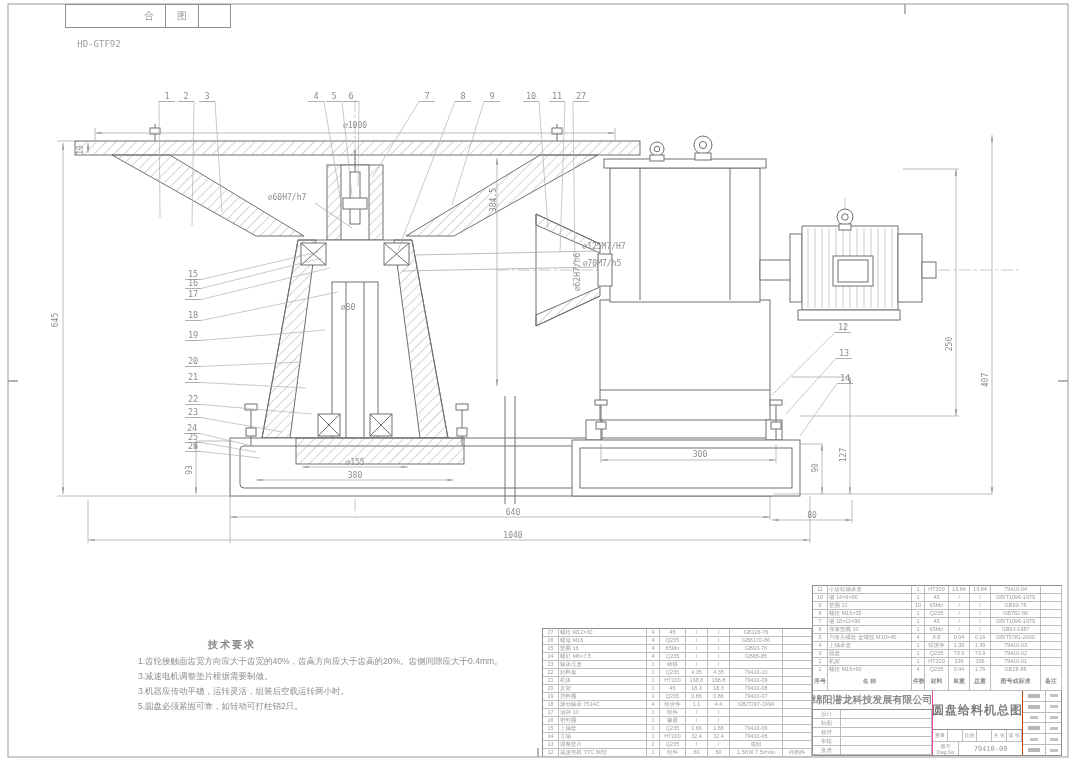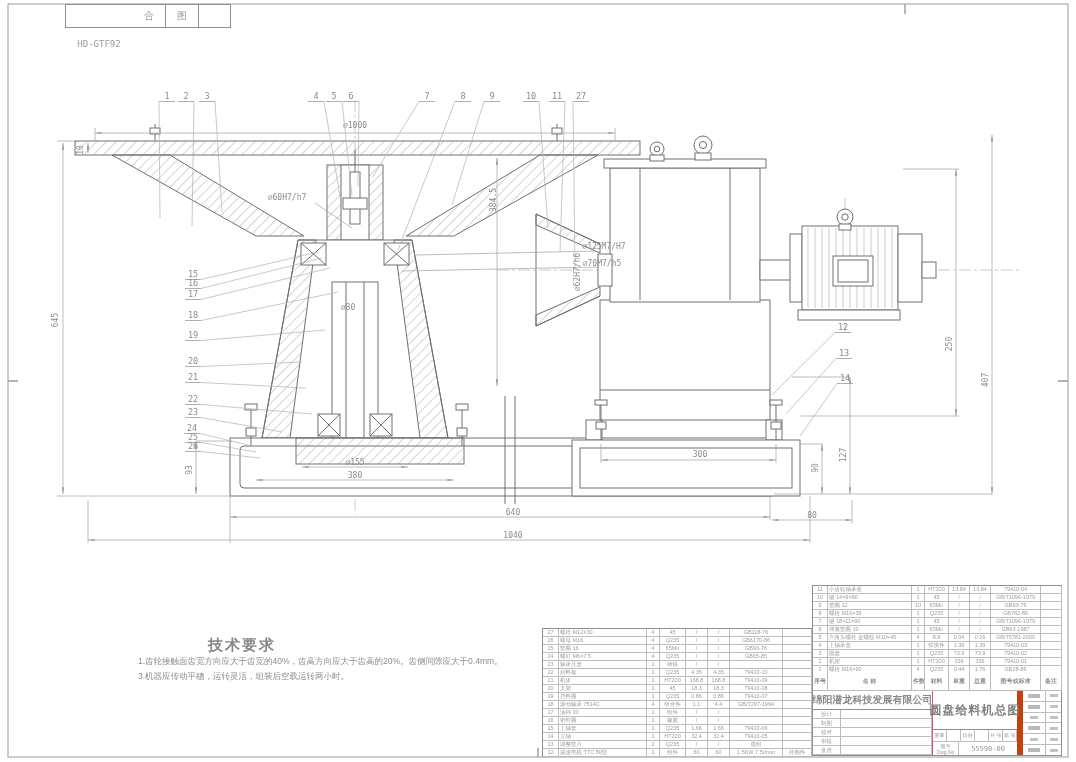--- a/index.html
+++ b/index.html
@@ -13,21 +13,21 @@
   .stamp{position:absolute;left:65px;top:4px;width:166px;height:24px;border:1px solid #8f8f8f;
          display:flex;box-sizing:border-box;background:#fff;}
   .stamp>div{border-right:1px solid #8f8f8f;display:flex;align-items:center;justify-content:center;
          font:9px "DejaVu Sans Mono",monospace;color:#9a9a9a;}
   .stamp .s-code{width:66px;margin-top:39px;}
   .stamp .s-c{width:32px;font-size:10px;}
   .stamp .s-e{flex:1;border-right:none;}
 
   
   .tech{position:absolute;left:138px;top:637px;width:340px;font-size:8.5px;color:#8d8d8d;line-height:15px;}
-  .tech h4{margin:0 0 2px 70px;font-size:15px;font-weight:bold;color:#868686;letter-spacing:2px;}
+  .tech h4{margin:0 0 2px 70px;font-size:10px;font-weight:bold;color:#868686;letter-spacing:2px;}
   .tech div{white-space:nowrap;}
 
   
   .plist{position:absolute;background:#fff;border-left:1px solid #8f8f8f;border-top:1px solid #8f8f8f;box-sizing:border-box;}
   .tr{display:grid;height:8px;box-sizing:border-box;}
   .td{border-right:1px solid #bdbdbd;border-bottom:1px solid #bdbdbd;overflow:hidden;white-space:nowrap;
       font-size:5.5px;line-height:7px;color:#9c9c9c;text-align:center;padding:0 1px;box-sizing:border-box;}
   .td:nth-child(2){text-align:left;}
   .plist-left{left:542px;top:628px;width:270px;}
   .plist-left .tr{grid-template-columns:16px 88px 13px 26px 22px 22px 53px auto;}
@@ -38,21 +38,21 @@
   .phead .td{font-size:6px;line-height:17px;text-align:center;font-weight:bold;color:#909090;}
 
   
   .tblock{position:absolute;left:812px;top:691px;width:250px;height:65px;border:1px solid #8f8f8f;
           border-top:none;box-sizing:border-box;background:#fff;display:flex;}
   .tb-l{width:120px;border-right:1px solid #ec4899;box-sizing:border-box;display:flex;flex-direction:column;}
   .company{height:20px;display:flex;align-items:center;justify-content:center;font-size:10px;
            font-weight:bold;color:#8a8a8a;border-bottom:1px solid #8f8f8f;letter-spacing:0;white-space:nowrap;overflow:hidden;}
   .sigrows .tr{grid-template-columns:28px auto;height:9px;}
   .sigrows .td{font-size:5.5px;line-height:8px;}
-  .tb-m{width:90px;border-right:6px solid #c2410c;box-sizing:border-box;display:flex;flex-direction:column;}
+  .tb-m{width:90px;border-right:1px solid #c2410c;box-sizing:border-box;display:flex;flex-direction:column;}
   .dwgtitle{height:40px;display:flex;align-items:center;justify-content:center;font-size:12px;font-weight:bold;
             color:#7f7f7f;letter-spacing:1px;border-bottom:1px solid #8f8f8f;white-space:nowrap;}
   .scalerow .tr{grid-template-columns:repeat(6,1fr);height:12px;}
   .scalerow .td{font-size:5px;line-height:11px;}
   .dwgno{flex:1;display:flex;}
   .dwgno .lab{width:26px;border-right:1px solid #bdbdbd;font-size:5px;line-height:6px;text-align:center;color:#9c9c9c;padding-top:1px;box-sizing:border-box;}
   .dwgno .val{flex:1;font:7px "DejaVu Sans Mono",monospace;color:#9a9a9a;display:flex;align-items:center;justify-content:center;}
   .tb-r{flex:1;display:flex;flex-direction:column;}
   .tb-r .rrow{flex:1;display:flex;border-bottom:1px solid #bdbdbd;}
   .tb-r .rrow:last-child{border-bottom:none;}
@@ -351,21 +351,23 @@
   <div class="stamp">
     <div class="s-code">HD-GTF92</div>
     <div class="s-c">合</div>
     <div class="s-c">图</div>
     <div class="s-e"></div>
   </div>
 
   <div class="tech">
     <h4>技术要求</h4>
     <div>1.齿轮接触面齿宽方向应大于齿宽的40%，齿高方向应大于齿高的20%。齿侧间隙应大于0.4mm。</div>
+    <div>3.减速电机调整垫片根据需要制做。</div>
     <div>3.机器应传动平稳，运转灵活，组装后空载运转两小时。</div>
+    <div>5.圆盘必须紧固可靠，如转动可打柱销2只。</div>
   </div>
 
   <div class="plist plist-left">
       <div class="tr">
         <div class="td">27</div>
         <div class="td">螺栓 M12×30</div>
         <div class="td">4</div>
         <div class="td">45</div>
         <div class="td">/</div>
         <div class="td">/</div>
@@ -683,21 +685,21 @@
             <div class="td">比例</div>
             <div class="td"></div>
             <div class="td">共 张</div>
             <div class="td">第 张</div>
           </div>
         </div>
       <div class="dwgno">
         <div class="lab">
           <span>图号</span><br><span>Dwg.No</span>
         </div>
-        <div class="val">55590-00</div>
+        <div class="val">79410-00</div>
       </div>
     </div>
     <div class="tb-r">
       <div class="rrow">
           <div class="rc1">
             <span class="blob"></span>
           </div>
           <div class="rc2">
             <span class="blob2"></span>
           </div>

